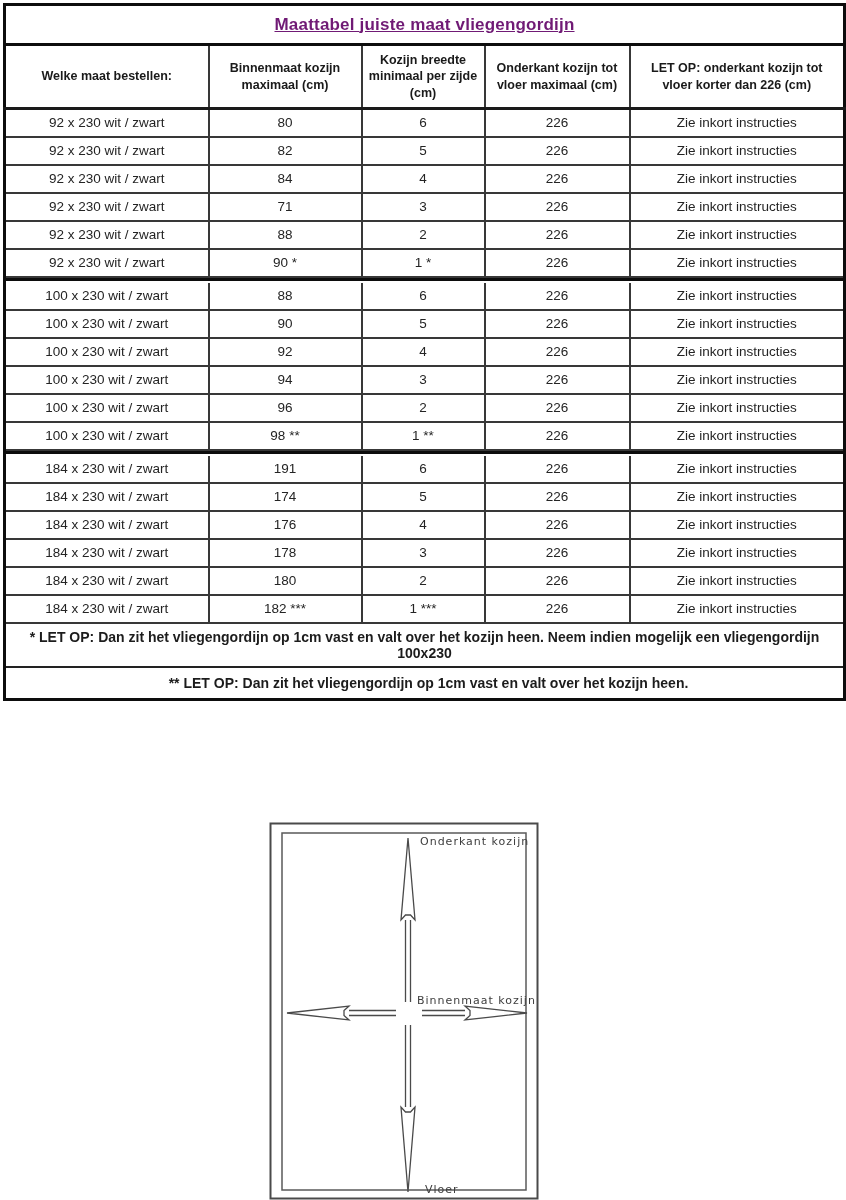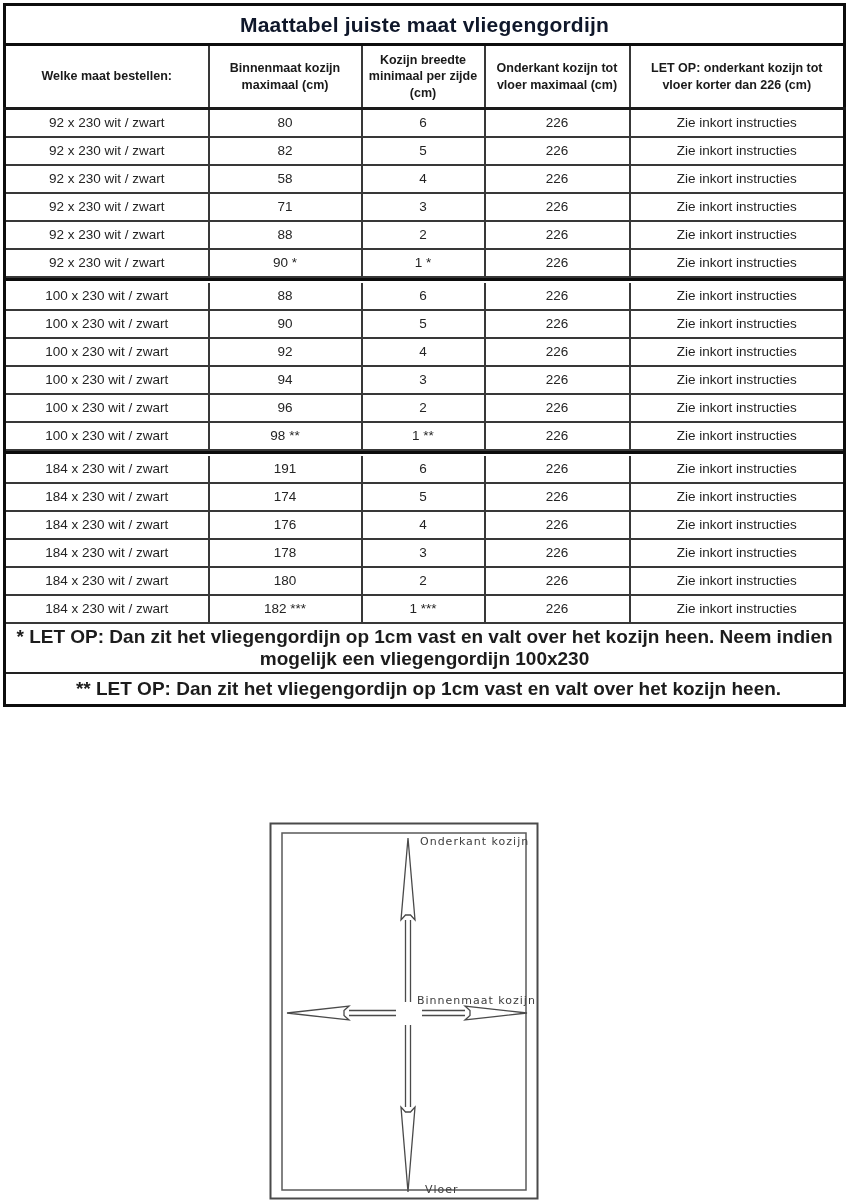--- a/index.html
+++ b/index.html
@@ -27,24 +27,25 @@
   table.maattabel th,
   table.maattabel td {
     border: 2px solid #383838;
     text-align: center;
     vertical-align: middle;
     padding: 2px 4px;
   }
   tr.title-row th {
     border: 3px solid #0d0d0d;
     height: 40px;
-    font-size: 21px;
+    font-size: 17px;
     font-weight: bold;
     letter-spacing: 0.2px;
-    color: #0f172a;
+    color: #701a75;
+    text-decoration: underline;
   }
   tr.head-row th {
     height: 64px;
     font-size: 12.5px;
     font-weight: bold;
     line-height: 1.3;
     border-bottom: 3px solid #1a1a1a;
     color: #1a1a1a;
   }
   tr.data-row td {
@@ -55,21 +56,21 @@
   tr.sep-row td {
     height: 5px;
     padding: 0;
     background: #0c0c0c;
     border-left: 3px solid #0d0d0d;
     border-right: 3px solid #0d0d0d;
     border-top: 2px solid #ffffff;
     border-bottom: 2px solid #ffffff;
   }
   tr.note-row td {
-    font-size: 19px;
+    font-size: 14px;
     font-weight: bold;
     color: #1c1c1c;
     border: 2px solid #222222;
     border-left: 3px solid #0d0d0d;
     border-right: 3px solid #0d0d0d;
   }
   tr.note-row.note-1 td { height: 44px; }
   tr.note-row.note-2 td { height: 33px; padding-left: 12px; }
   tr.note-row.note-3 td { height: 36px; border-bottom: 3px solid #0d0d0d; }
   table.maattabel { border: 3px solid #0d0d0d; }
@@ -125,21 +126,21 @@
         </tr>
         <tr class="data-row">
           <td>92 x 230 wit / zwart</td>
           <td>82</td>
           <td>5</td>
           <td>226</td>
           <td>Zie inkort instructies</td>
         </tr>
         <tr class="data-row">
           <td>92 x 230 wit / zwart</td>
-          <td>58</td>
+          <td>84</td>
           <td>4</td>
           <td>226</td>
           <td>Zie inkort instructies</td>
         </tr>
         <tr class="data-row">
           <td>92 x 230 wit / zwart</td>
           <td>71</td>
           <td>3</td>
           <td>226</td>
           <td>Zie inkort instructies</td>

